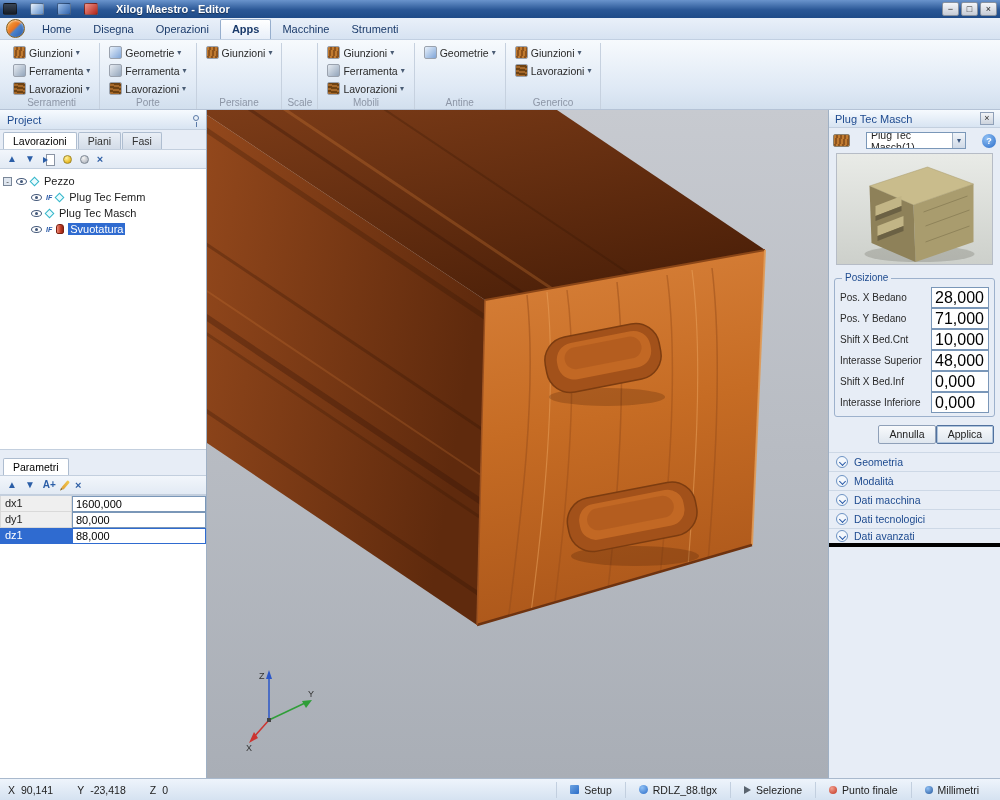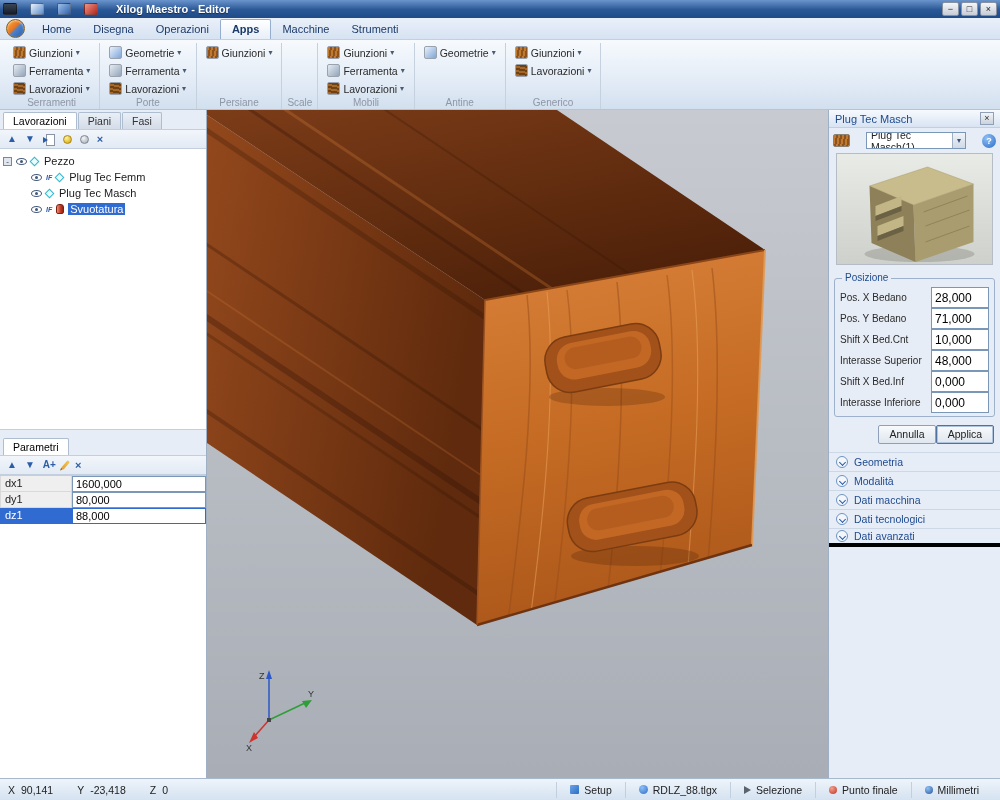--- a/index.html
+++ b/index.html
@@ -92,21 +92,21 @@
 .toolrow{display:flex;align-items:center;gap:16px;padding:4px 4px 2px;flex:none}
 .woodthumb{width:17px;height:13px;border:1px solid #8a8272;border-radius:2px;background:repeating-linear-gradient(100deg,#c07a30 0 2px,#8e531c 2px 4px);flex:none}
 .select{flex:1;height:17px;background:#fff;border:1px solid #7a97b8;display:flex;align-items:center;font-size:10.5px;padding-left:4px;overflow:hidden}
 .select .sc{margin-left:auto;width:13px;height:100%;background:linear-gradient(#f0f4f9,#cfd9e6);border-left:1px solid #9fb0c4;font-size:8px;text-align:center;line-height:15px;color:#39557e;flex:none}
 .infob{width:14px;height:14px;border-radius:50%;background:radial-gradient(circle at 35% 30%,#8fc0f5,#2a6cc8);color:#fff;font-size:9px;font-weight:bold;text-align:center;line-height:14px;flex:none}
 .preview{margin:2px 7px;height:112px;background:linear-gradient(#e9ebe7,#cdd0cb);border:1px solid #b6bcc6;flex:none}
 .groupbox{margin:11px 5px 3px;border:1px solid #9db1cc;border-radius:3px;position:relative;padding:8px 5px 3px;flex:none}
 .glabel{position:absolute;top:-7px;left:7px;background:#e7edf6;padding:0 3px;color:#1d4a8f;font-size:10px}
 .frow{display:flex;align-items:center;height:21px}
 .frow .flabel{flex:1;font-size:10px;color:#2a2a2a;white-space:nowrap;overflow:hidden}
-.frow input{width:58px;height:21px;border:1px solid #7a97b8;font-family:"Liberation Sans",sans-serif;font-size:12px;padding:0 3px;background:#fff;flex:none}
+.frow input{width:58px;height:21px;border:1px solid #7a97b8;font-family:"Liberation Sans",sans-serif;font-size:16px;padding:0 3px;background:#fff;flex:none}
 .btnrow{display:flex;justify-content:flex-end;padding:5px 6px;flex:none}
 .btn{min-width:58px;height:19px;background:linear-gradient(#f8fafc,#dfe6ee);border:1px solid #8fa0b8;border-radius:2px;font-size:10.5px;color:#222;text-align:center;line-height:17px;padding:0 8px}
 .btn.primary{border-color:#51719e;box-shadow:inset 0 0 0 1px #aec4dd}
 .sections{margin-top:3px}
 .sec{display:flex;align-items:center;gap:6px;height:19px;padding:0 7px;border-top:1px solid #cdd8e6}
 .sec:last-child{border-bottom:4px solid #000000}
 .chev{width:12px;height:12px;border:1px solid #6d93c4;border-radius:50%;position:relative;flex:none;background:#f3f7fc}
 .chev::after{content:"";position:absolute;left:3px;top:2.5px;width:4px;height:4px;border-right:1.2px solid #2a5aa8;border-bottom:1.2px solid #2a5aa8;transform:rotate(45deg)}
 .slabel{color:#1d4a8f;font-size:10.5px}
 
@@ -248,20 +248,24 @@
             <span class="caret">▾</span>
           </div>
       </div>
       <span class="gname">Generico</span>
     </div>
   </div>
 
   <div class="main">
 
     <div class="leftpanel">
+      <div class="phead">
+        <span>Project</span>
+        <span class="pin"></span>
+      </div>
       <div class="ptabs">
         <span class="ptab active">Lavorazioni</span>
         <span class="ptab">Piani</span>
         <span class="ptab">Fasi</span>
       </div>
       <div class="ptoolbar">
         <span class="tbico">▲</span>
         <span class="tbico">▼</span>
         <span class="insico"></span>
         <span class="bulb on"></span>

